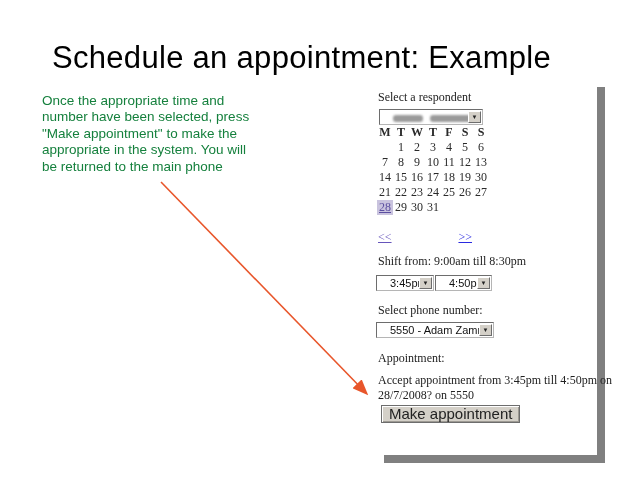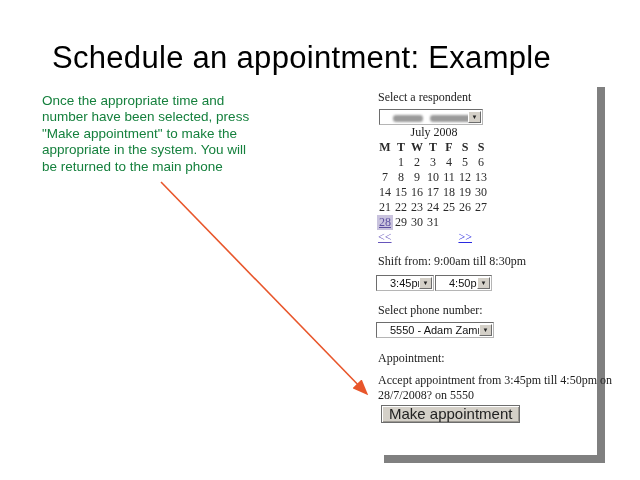--- a/index.html
+++ b/index.html
@@ -96,21 +96,20 @@
 
     <div class="fp-label" style="top:2px">Select a respondent</div>
 
     <div class="w95-select" style="left:3px;top:21px;width:104px;">
       <span class="redact" style="width:30px"></span>
       <span class="redact" style="width:48px;margin-left:4px"></span>
       <span class="dd-btn">▼</span>
     </div>
 
     <div class="calendar">
-      <div class="cal-title">July 2008</div>
       <div>
           <div class="cal-row cal-head">
             <span class="cal-cell">M</span>
             <span class="cal-cell">T</span>
             <span class="cal-cell">W</span>
             <span class="cal-cell">T</span>
             <span class="cal-cell">F</span>
             <span class="cal-cell">S</span>
             <span class="cal-cell">S</span>
           </div>

